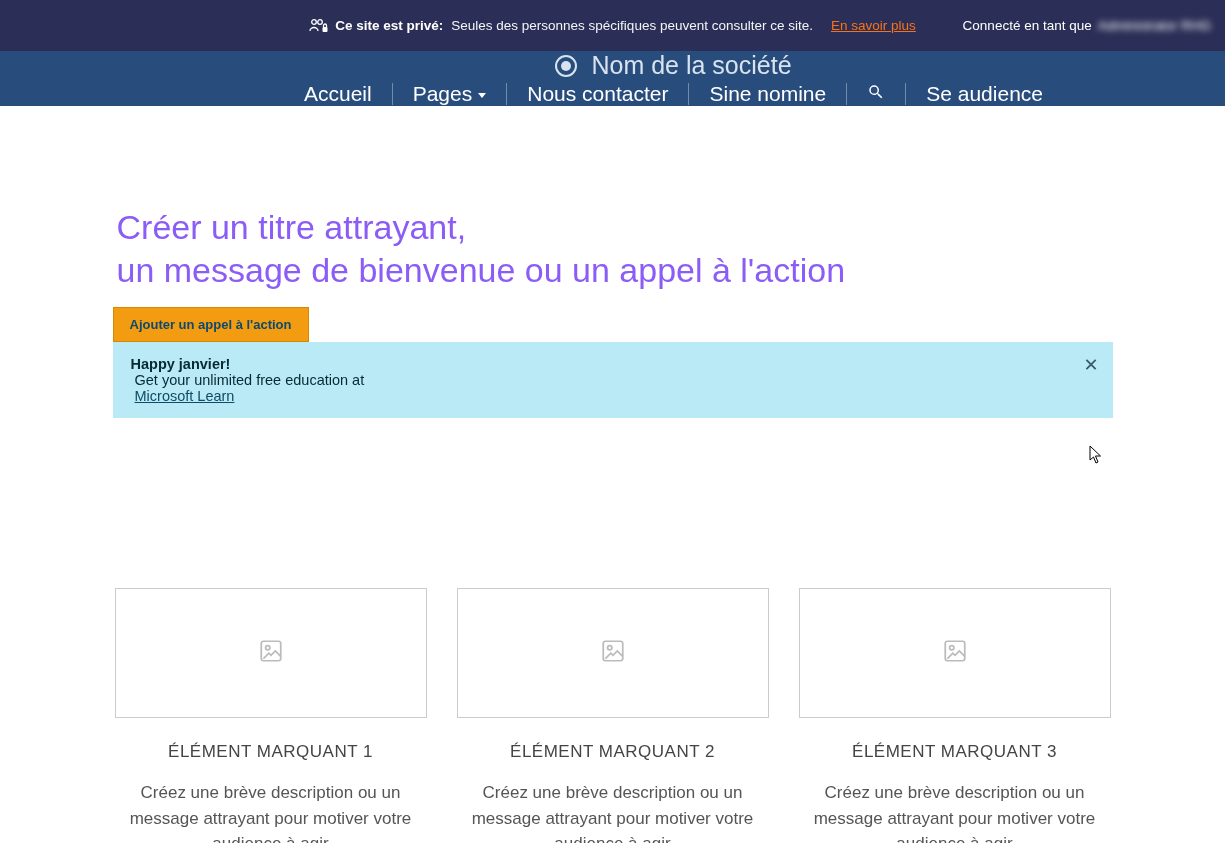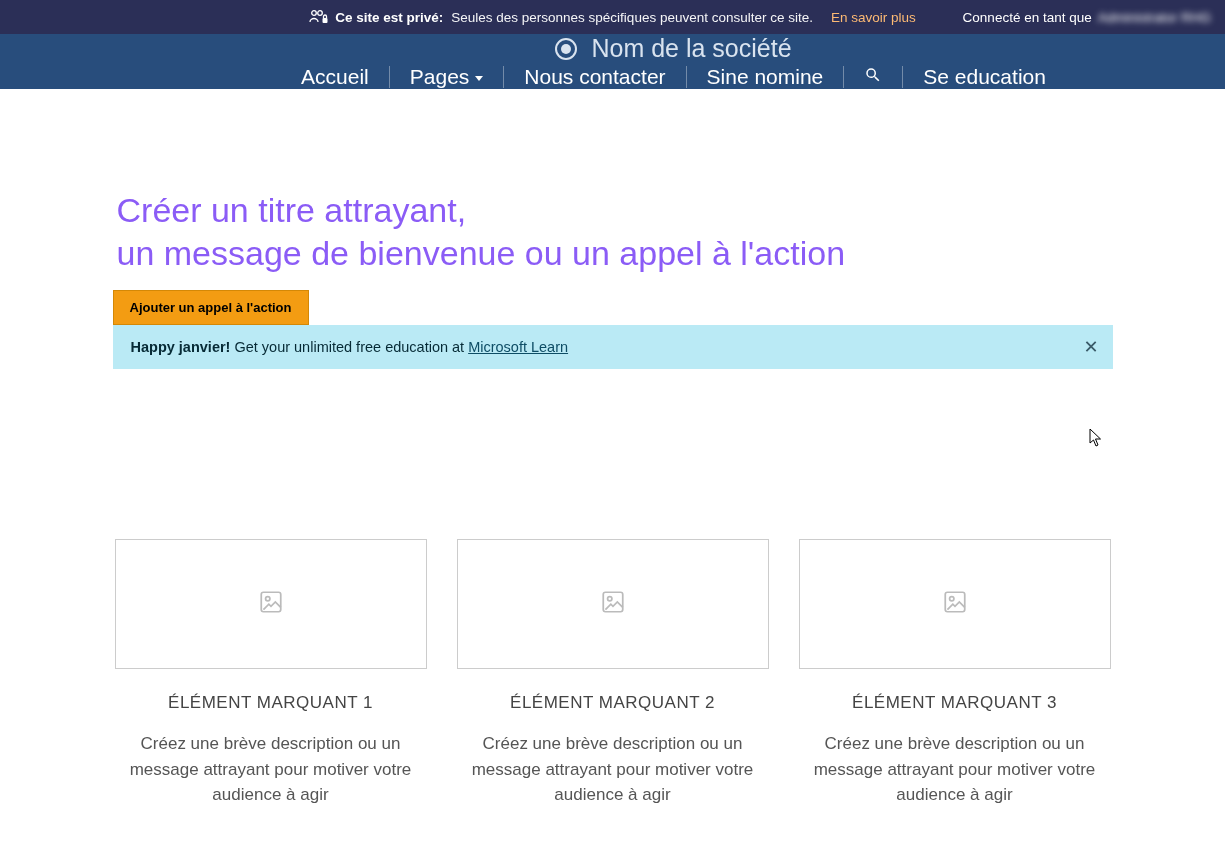--- a/index.html
+++ b/index.html
@@ -6,27 +6,27 @@
   body { font-family: "Segoe UI", Arial, sans-serif; background: #fff; color: #333; }
   
   
   .private-banner {
     background: #2b2f57;
     color: #fff;
     display: flex;
     align-items: center;
     padding: 6px 14px;
     font-size: 13.5px;
-    height: 34px;
+    height: 51px;
   }
   .private-banner .left { display: flex; align-items: center; flex: 1; justify-content: center; gap: 6px; }
   .private-banner .icon { display: inline-flex; }
   .private-banner .bold { font-weight: 700; }
   .private-banner .text { font-weight: 400; opacity: 0.95; margin-left: 2px; text-align: right;}
-  .private-banner .link { color: #fdba74; margin-left: 12px; cursor: pointer; }
+  .private-banner .link { color: #f97316; text-decoration: underline; margin-left: 12px; cursor: pointer; }
   .private-banner .right { position: absolute; right: 14px; display: flex; align-items: flex-end; gap: 6px; font-size: 13.5px; }
   .private-banner .user { font-weight: 400; filter: blur(3px); user-select: none; }
 
   
   .topnav {
     background: #284d7c;
     color: #fff;
     height: 55px;
     display: flex;
     align-items: center;
@@ -45,38 +45,38 @@
   .search-icon svg { width: 18px; height: 18px; fill: #fff; }
 
   
   .content { max-width: 1000px; margin: 0 auto; padding: 100px 0 0 0; position: relative; }
 
   .hero-title { font-size: 34px; color: #8b5cf6; font-weight: 400; line-height: 1.25; margin-bottom: 6px; margin-left: 4px;}
 
   .cta-btn {
     background: #f39c12;
     border: 1px solid #d48806;
-    color: #000000;
+    color: #0c4a6e;
     font-size: 13px;
     font-weight: 700;
     padding: 9px 16px 9px 16px;
     cursor: pointer;
     display: inline-block;
     margin-top: 10px;
     margin-bottom: 0;
   }
 
   .alert {
     background: #baeaf5;
     padding: 14px 18px;
     font-size: 14.5px;
     color: #062a35;
     position: relative;
     display: flex;
-    align-items: center;
+    flex-direction: column;
   }
   .alert .bold { font-weight: 700; }
   .alert .plain { margin-left: 4px; }
   .alert .link { color: #0e4d65; text-decoration: underline; margin-left: 4px; cursor:pointer; }
   .alert .close { position: absolute; right: 14px; color: #3a5a68; cursor: pointer; font-size: 18px; line-height: 1; background: none; border: none; }
 
   
   .cards { display: flex; gap: 30px; margin-top: 170px; padding: 0 2px; }
   .card { flex: 1; text-align: center; }
   .card-img {
@@ -140,21 +140,21 @@
     <a class="nav-item">Sine nomine</a>
     <div class="nav-sep"></div>
     <a class="nav-item search-icon">
       <span>
         <svg viewBox="0 0 24 24">
             <path d="M15.5 14h-.79l-.28-.27A6.47 6.47 0 0016 9.5 6.5 6.5 0 109.5 16a6.47 6.47 0 004.23-1.57l.27.28v.79l5 4.99L20.49 19l-4.99-5zM9.5 14A4.5 4.5 0 119.5 5a4.5 4.5 0 010 9z"></path>
           </svg>
       </span>
     </a>
     <div class="nav-sep"></div>
-    <a class="nav-item">Se education</a>
+    <a class="nav-item">Se audience</a>
   </div>
 </div>
 
 <div class="content">
   <h1 class="hero-title">
     <span>Créer un titre attrayant,</span><br>
     <span>un message de bienvenue ou un appel à l'action</span>
   </h1>
   <button class="cta-btn">Ajouter un appel à l'action</button>
 

